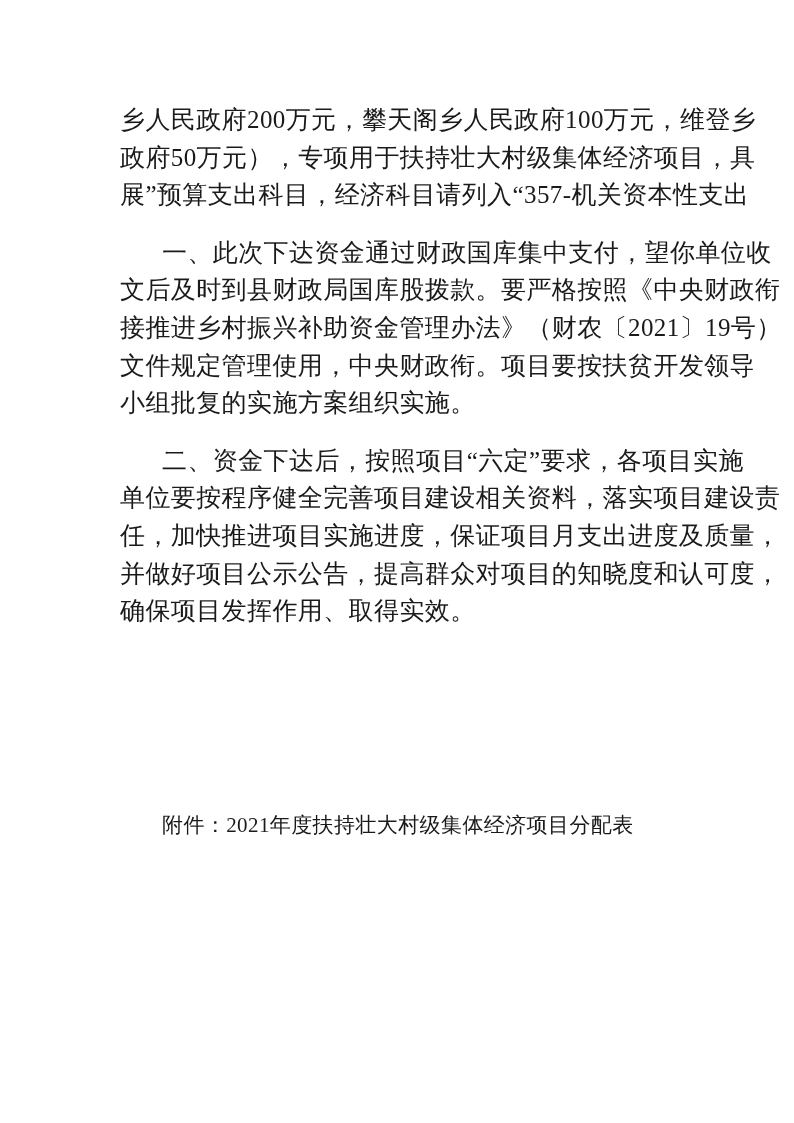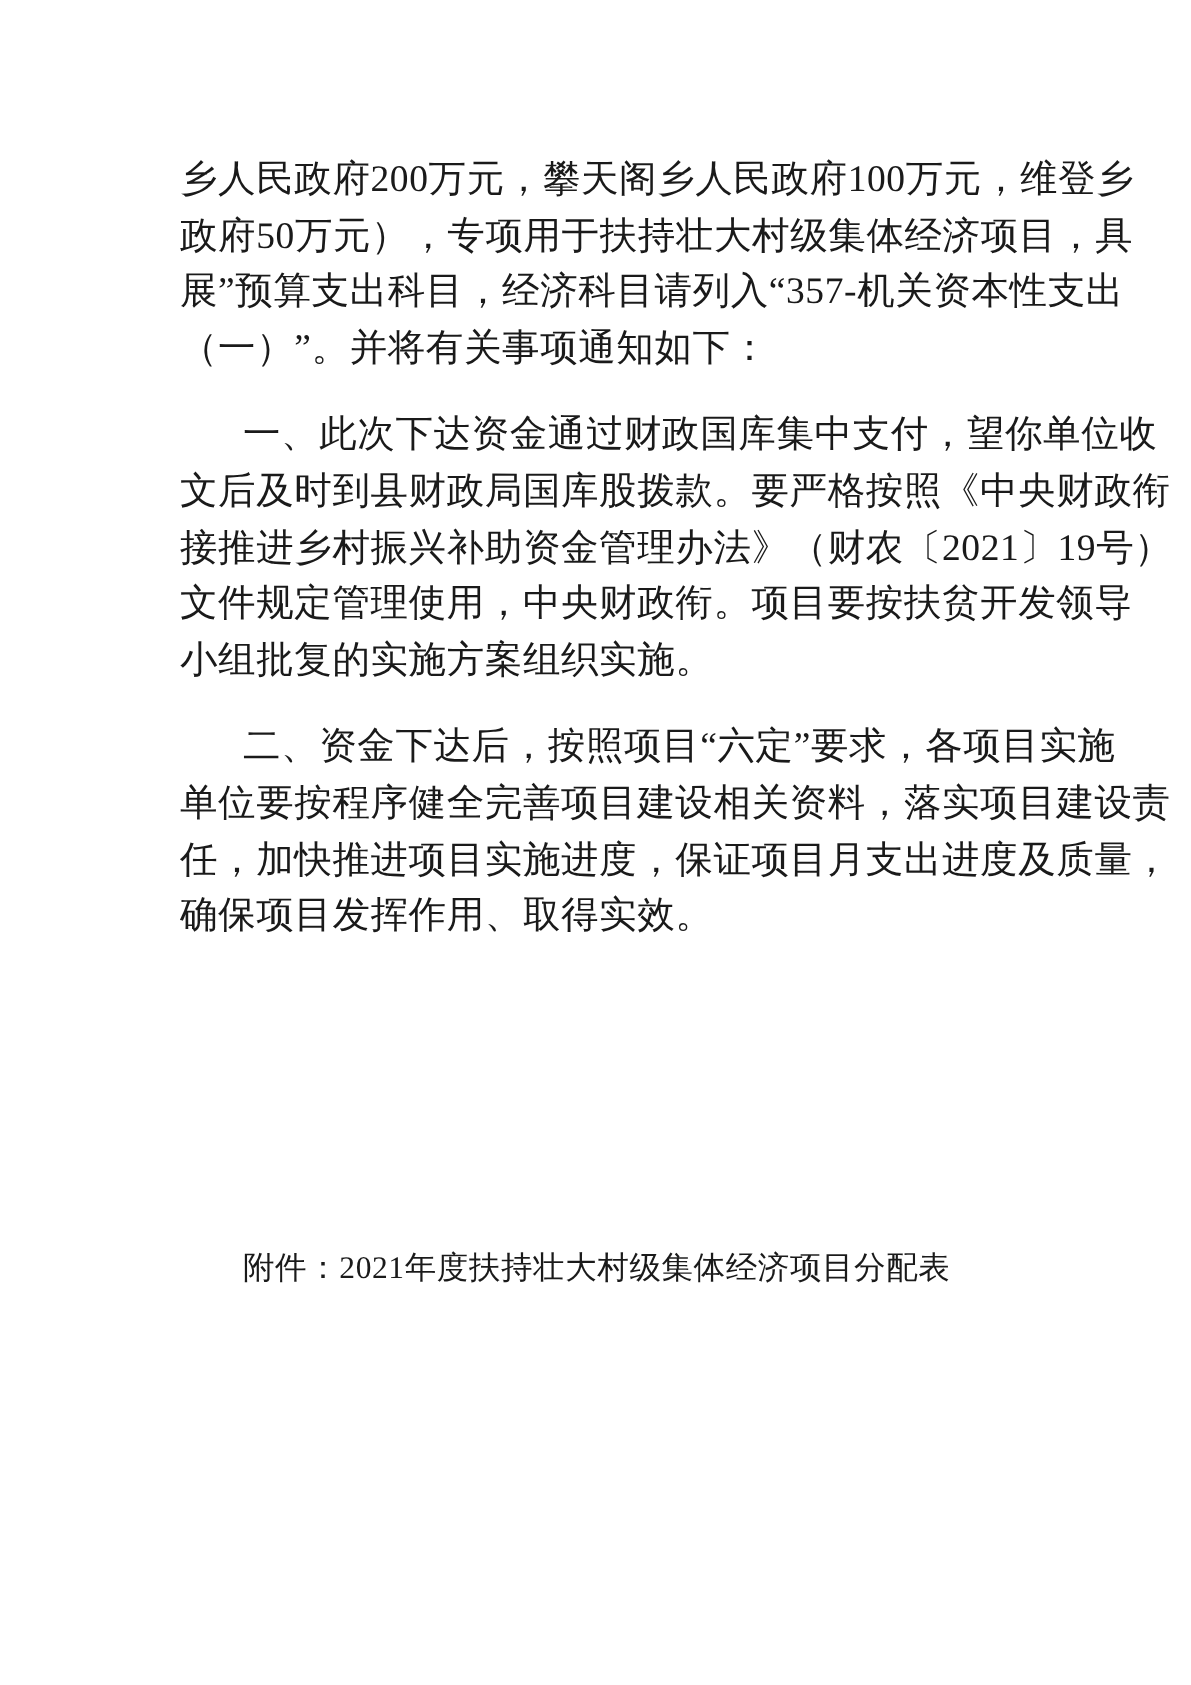--- a/index.html
+++ b/index.html
@@ -33,45 +33,45 @@
     .line.last {
       text-align-last: left;
     }
     .indent {
       padding-left: 42px;
       margin-top: 20px;
     }
     .attachment {
       position: absolute;
       left: 162px;
-      top: 827px;
+      top: 807px;
       font-size: 21px;
       line-height: 37.6px;
       white-space: nowrap;
       letter-spacing: 0.4px;
     }
   </style>
 </head>
 <body>
 
 <div class="page">
   <div>
     <div class="line">乡人民政府200万元，攀天阁乡人民政府100万元，维登乡</div>
     <div class="line">政府50万元），专项用于扶持壮大村级集体经济项目，具</div>
     <div class="line">展”预算支出科目，经济科目请列入“357-机关资本性支出</div>
-    <div class="line last">（一）”。并将有关事项通知如下：</div>
   </div>
   <div>
     <div class="line indent">一、此次下达资金通过财政国库集中支付，望你单位收</div>
     <div class="line">文后及时到县财政局国库股拨款。要严格按照《中央财政衔</div>
     <div class="line">接推进乡村振兴补助资金管理办法》（财农〔2021〕19号）</div>
     <div class="line">文件规定管理使用，中央财政衔。项目要按扶贫开发领导</div>
     <div class="line last">小组批复的实施方案组织实施。</div>
   </div>
   <div>
     <div class="line indent">二、资金下达后，按照项目“六定”要求，各项目实施</div>
     <div class="line">单位要按程序健全完善项目建设相关资料，落实项目建设责</div>
     <div class="line">任，加快推进项目实施进度，保证项目月支出进度及质量，</div>
+    <div class="line">并做好项目公示公告，提高群众对项目的知晓度和认可度，</div>
     <div class="line last">确保项目发挥作用、取得实效。</div>
   </div>
 </div>
 
 <div class="attachment">附件：2021年度扶持壮大村级集体经济项目分配表</div>
 
 </body></html>

